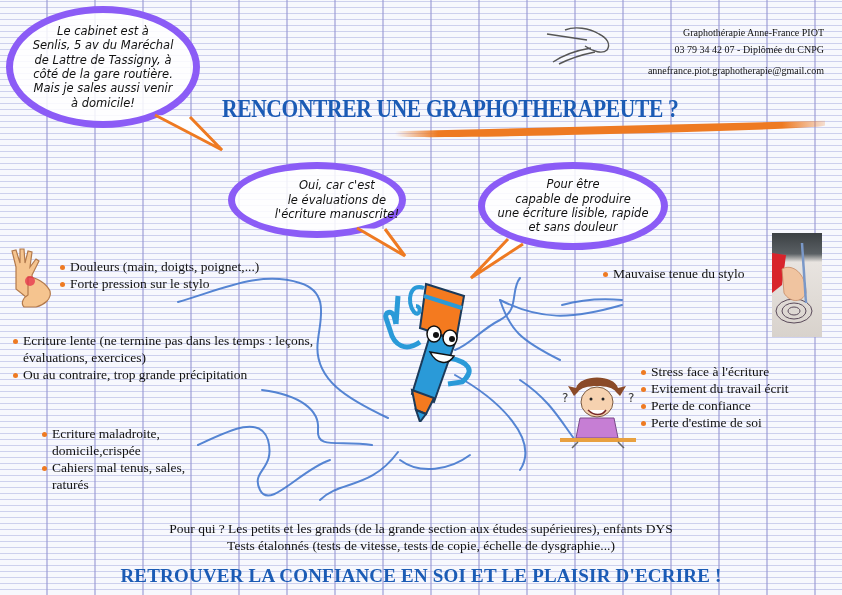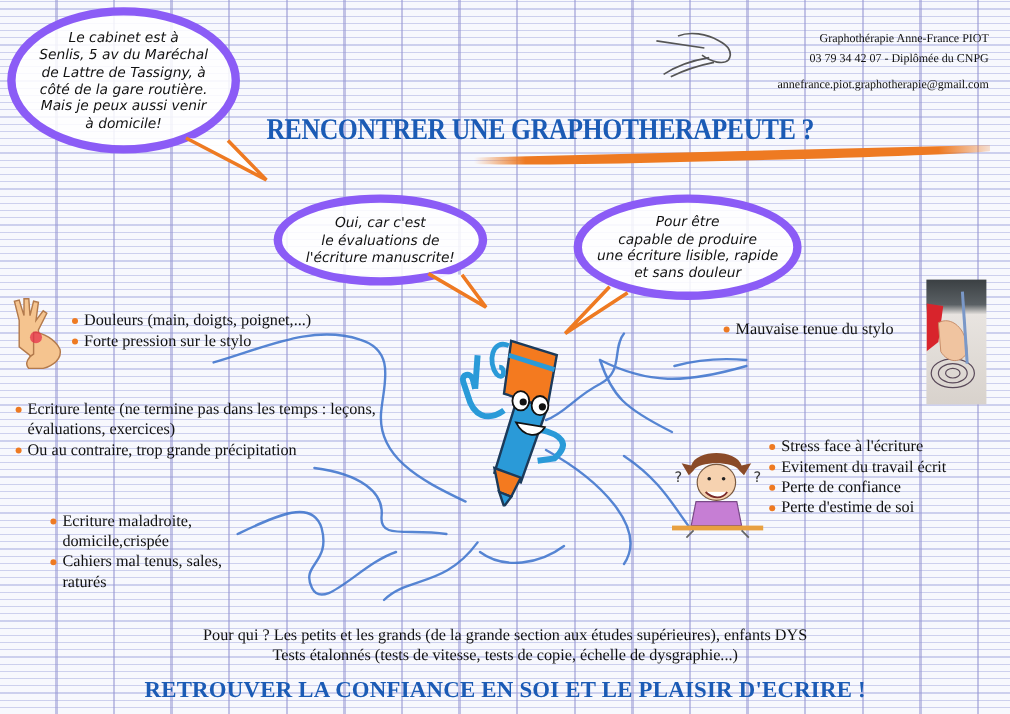--- a/index.html
+++ b/index.html
@@ -41,21 +41,21 @@
     <path d="M562 305 C 580 300, 600 298, 622 300"></path>
   </g>
 </svg>
 
 <div class="bubble" style="left:6px;top:6px;width:194px;height:122px;font-size:11.5px;">
   <div>
     <p>Le cabinet est à</p>
     <p>Senlis, 5 av du Maréchal</p>
     <p>de Lattre de Tassigny, à</p>
     <p>côté de la gare routière.</p>
-    <p>Mais je peux aussi venir</p>
+    <p>Mais je sales aussi venir</p>
     <p>à domicile!</p>
   </div>
 </div>
 <svg style="left:150px;top:105px;" width="80" height="50" viewBox="0 0 80 50">
   <path d="M5 10 L 72 45 L 40 12" fill="rgba(255,255,255,0.9)" stroke="#ee7a22" stroke-width="3"></path>
 </svg>
 
 <svg style="left:545px;top:24px;" width="70" height="42" viewBox="0 0 70 42">
   <g stroke="#555" fill="none" stroke-width="1.4">
     <path d="M2 10 L 42 16"></path>
@@ -66,21 +66,21 @@
 </svg>
 <div class="contact">
   <div>Graphothérapie Anne-France PIOT</div>
   <div>03 79 34 42 07 - Diplômée du CNPG</div>
   <div style="margin-top:4px;">annefrance.piot.graphotherapie@gmail.com</div>
 </div>
 
 <div class="title">RENCONTRER UNE GRAPHOTHERAPEUTE ?</div>
 <div class="underline"></div>
 
-<div class="bubble" style="left:228px;top:162px;width:178px;height:76px;font-size:11.5px;">
+<div class="bubble" style="left:228px;top:162px;width:178px;height:76px;font-size:11.5px;justify-content:flex-end;">
   <div>
     <p>Oui, car c'est</p>
     <p>le évaluations de</p>
     <p>l'écriture manuscrite!</p>
   </div>
 </div>
 <svg style="left:355px;top:226px;" width="60" height="35" viewBox="0 0 60 35">
   <path d="M2 2 L 50 30 L 30 3" fill="rgba(255,255,255,0.9)" stroke="#ee7a22" stroke-width="3"></path>
 </svg>
 

